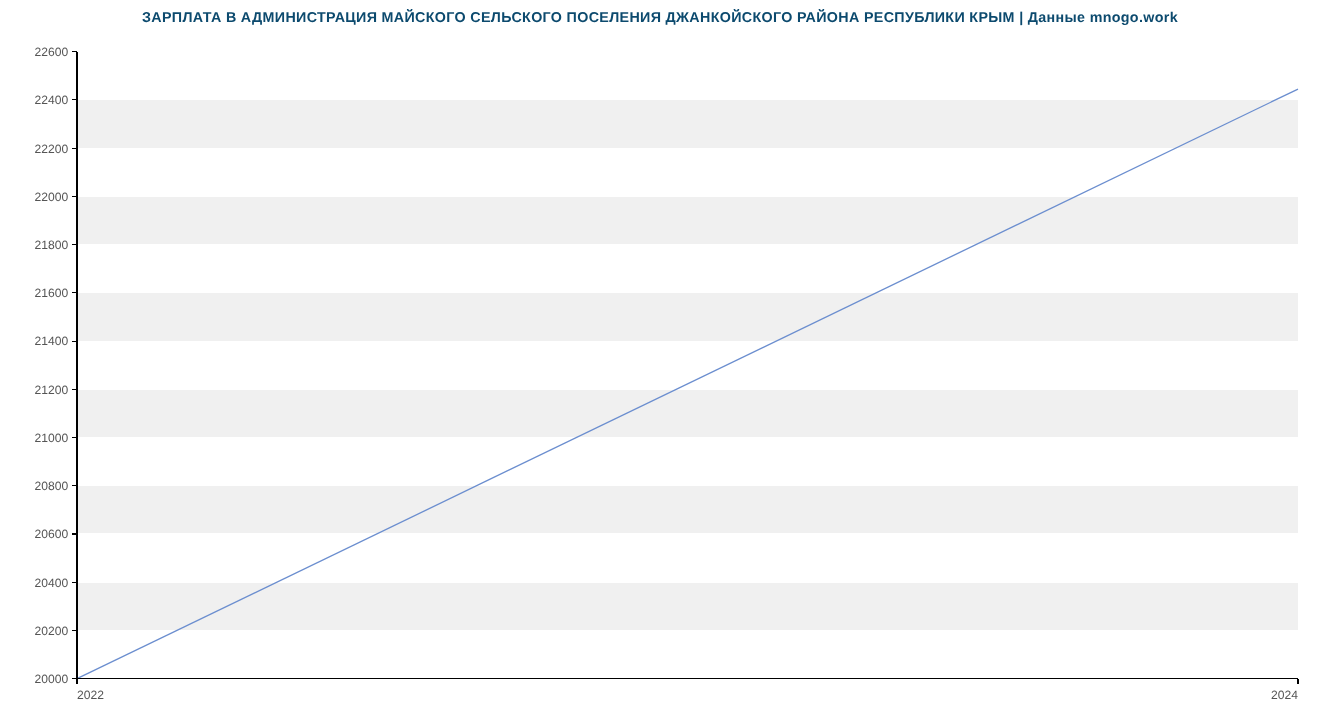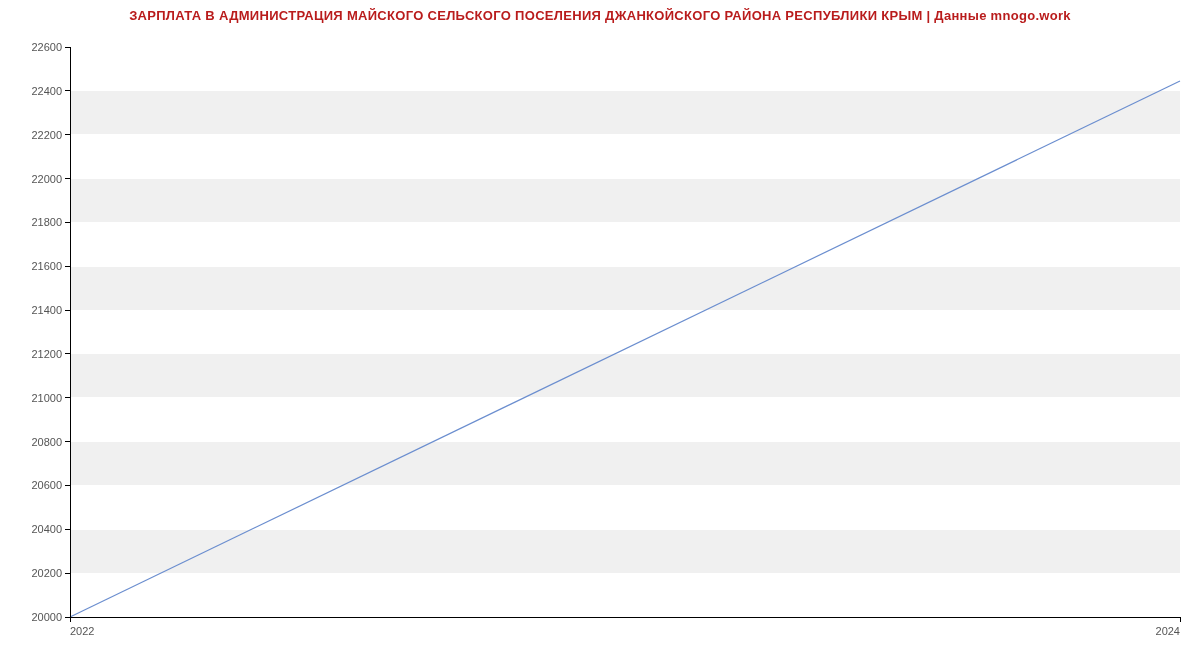--- a/index.html
+++ b/index.html
@@ -7,21 +7,21 @@
     padding: 0;
     width: 1200px;
     height: 650px;
     background: #ffffff;
     font-family: Arial, Helvetica, sans-serif;
   }
   .title {
     text-align: center;
     font-size: 13px;
     font-weight: bold;
-    color: #b91c1c;
+    color: #0c4a6e;
     padding-top: 8px;
     padding-bottom: 4px;
     letter-spacing: 0.3px;
   }
   .chart-wrap {
     position: relative;
     width: 1200px;
     height: 620px;
     box-sizing: border-box;
   }

